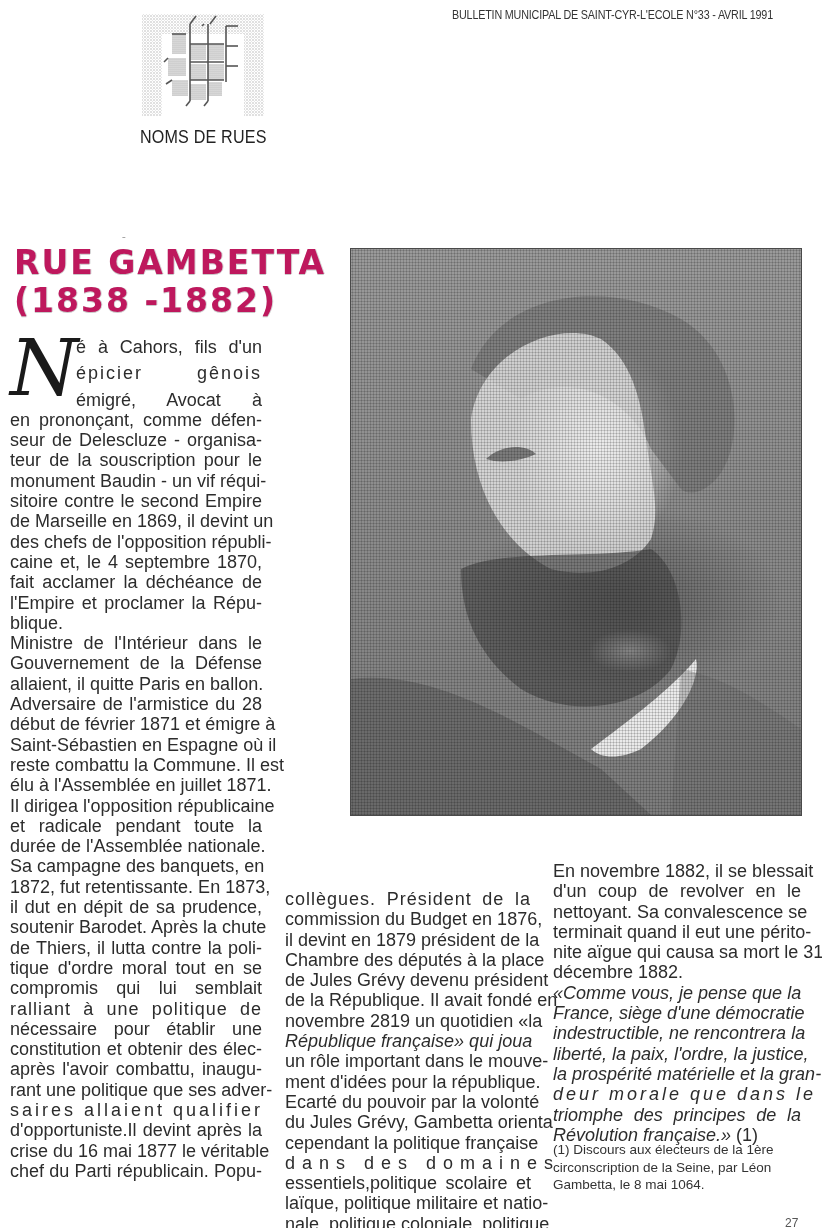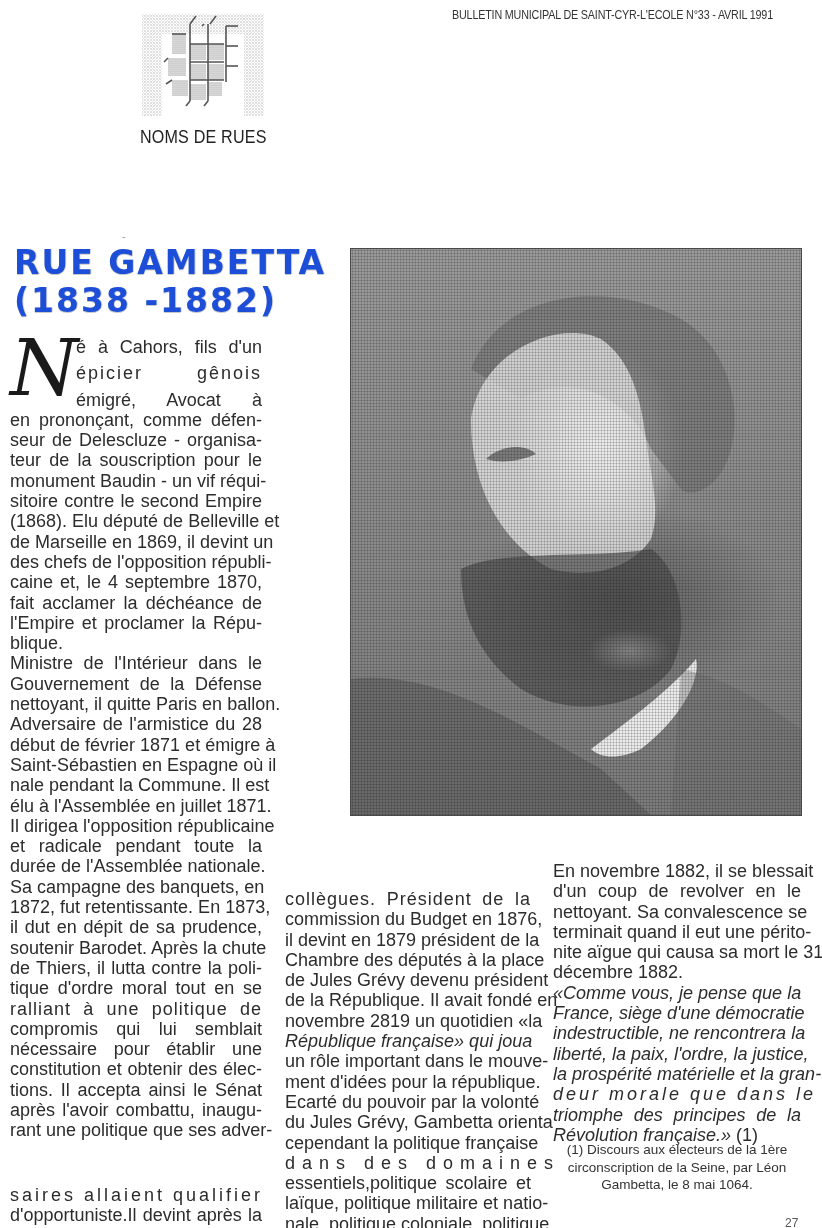--- a/index.html
+++ b/index.html
@@ -10,39 +10,39 @@
   .header-text { left: 452px; top: 8px; width: 370px; font-size: 12.5px; letter-spacing: -0.2px;
                  color: #333; white-space: nowrap; transform: scaleX(0.86); transform-origin: left top; }
 
   .logo { left: 138px; top: 6px; width: 130px; height: 112px; }
   .section-label { left: 140px; top: 127px; font-size: 17.5px; color: #222; letter-spacing: 0.2px;
                    white-space: nowrap; transform: scaleX(0.92); transform-origin: left top; }
 
   .tick-mark { left: 122px; top: 232px; font-size: 11px; color: #666; }
 
   .title { left: 14px; top: 244px; width: 250px; font-family: "DejaVu Sans", sans-serif;
-           font-weight: bold; font-size: 33px; line-height: 38px; color: #1d4ed8;
+           font-weight: bold; font-size: 33px; line-height: 38px; color: #be185d;
            letter-spacing: 2px; white-space: nowrap;
            text-shadow: 1px 0 0 #d6d6d6, 0 1px 0 #c9c9c9; }
   .title span { display: block; }
 
   .col { font-size: 18px; line-height: 20.3px; color: #2c2c2c; text-align: justify; }
   .col-left { left: 10px; top: 331px; width: 252px; }
   .col-mid { left: 285px; top: 861px; width: 246px; margin-top: 28px; }
   .col-right { left: 553px; top: 861px; width: 248px; }
   .col .line { display: block; text-align-last: justify; white-space: nowrap; overflow: visible; }
   .col .line.last { text-align-last: left; }
   .dropcap-wrap { position: relative; }
   .dropcap { position: absolute; left: 0; top: -4px; font-family: "DejaVu Serif", serif; font-style: italic;
              font-size: 78px; line-height: 70px; color: #1a1a1a; }
   .indent { padding-left: 66px; margin-top: 6px; }
 
   .quote { font-style: italic; }
   .footnote { left: 553px; top: 1141px; width: 248px; font-size: 13.5px; line-height: 17.5px; color: #333; }
-  .footnote .line { display: block; white-space: nowrap; text-align: center; }
+  .footnote .line { display: block; white-space: nowrap; }
   .page-num { left: 785px; top: 1216px; font-size: 12px; color: #555; }
 
   .photo { left: 350px; top: 248px; width: 450px; height: 566px; border: 1px solid #4a4a4a;
            background:
              radial-gradient(ellipse 120px 150px at 55% 35%, rgba(255,255,255,0.85), rgba(255,255,255,0) 70%),
              radial-gradient(ellipse 60px 30px at 62% 71%, rgba(255,255,255,0.9), rgba(255,255,255,0) 70%),
              radial-gradient(ellipse 200px 120px at 60% 62%, rgba(60,60,60,0.55), rgba(60,60,60,0) 80%),
              linear-gradient(180deg, #9a9a9a 0%, #8e8e8e 40%, #7c7c7c 100%);
            overflow: hidden; }
   .photo::after { content: ""; position: absolute; inset: 0;
@@ -116,52 +116,50 @@
     <span class="dropcap">N</span>
     <span class="line indent">é à Cahors, fils d'un</span>
     <span class="line indent" style="letter-spacing:2px;">épicier gênois</span>
     <span class="line indent">émigré, Avocat à</span>
   </div>
   <span class="line">en prononçant, comme défen-</span>
   <span class="line">seur de Delescluze - organisa-</span>
   <span class="line">teur  de la souscription pour le</span>
   <span class="line">monument Baudin - un vif réqui-</span>
   <span class="line">sitoire contre le second Empire</span>
-  <span class="line">(1868). Elu député de Belleville et</span>
   <span class="line">de  Marseille en 1869, il devint un</span>
   <span class="line">des chefs de l'opposition républi-</span>
   <span class="line">caine et, le 4 septembre 1870,</span>
   <span class="line">fait acclamer la déchéance de</span>
   <span class="line">l'Empire et proclamer la Répu-</span>
   <span class="line last">blique.</span>
   <span class="line">Ministre de l'Intérieur dans le</span>
   <span class="line">Gouvernement de la Défense</span>
-  <span class="line">nettoyant, il quitte Paris en ballon.</span>
+  <span class="line">allaient, il quitte Paris en ballon.</span>
   <span class="line">Adversaire de l'armistice du 28</span>
   <span class="line">début de février  1871 et émigre à</span>
   <span class="line">Saint-Sébastien en Espagne où il</span>
-  <span class="line">nale pendant la Commune. Il est</span>
+  <span class="line">reste combattu la Commune. Il est</span>
   <span class="line">élu à l'Assemblée en juillet 1871.</span>
   <span class="line">Il dirigea l'opposition républicaine</span>
   <span class="line">et radicale pendant toute la</span>
   <span class="line">durée de l'Assemblée nationale.</span>
   <span class="line">Sa campagne des banquets,  en</span>
   <span class="line">1872, fut retentissante. En 1873,</span>
   <span class="line">il dut en dépit de sa prudence,</span>
   <span class="line">soutenir Barodet. Après la chute</span>
   <span class="line">de Thiers, il lutta contre la poli-</span>
   <span class="line">tique d'ordre moral tout en se</span>
+  <span class="line">compromis qui lui semblait</span>
   <span class="line" style="letter-spacing:1px;">ralliant à une politique de</span>
-  <span class="line">compromis qui lui semblait</span>
   <span class="line">nécessaire pour établir une</span>
   <span class="line">constitution et obtenir des élec-</span>
-  <span class="line">tions.  Il accepta ainsi le Sénat</span>
   <span class="line">après l'avoir combattu, inaugu-</span>
   <span class="line">rant une politique que ses adver-</span>
-  <span class="line" style="letter-spacing:3px;margin-top:44px;">saires allaient qualifier</span>
+  <span class="line" style="letter-spacing:3px;">saires allaient qualifier</span>
   <span class="line">d'opportuniste.Il devint après la</span>
   <span class="line">crise du 16 mai 1877  le véritable</span>
   <span class="line">chef du  Parti républicain.  Popu-</span>
 
 </div>
 
 <div class="abs photo">
   <svg class="photo-figure" width="450" height="566" viewBox="0 0 450 566">
 
     <path d="M120 120 C150 40 260 30 330 70 C380 100 390 160 380 200 C370 240 340 250 330 240 L300 200 C280 150 220 120 170 150 Z" fill="#6e6e6e" opacity="0.55"></path>

